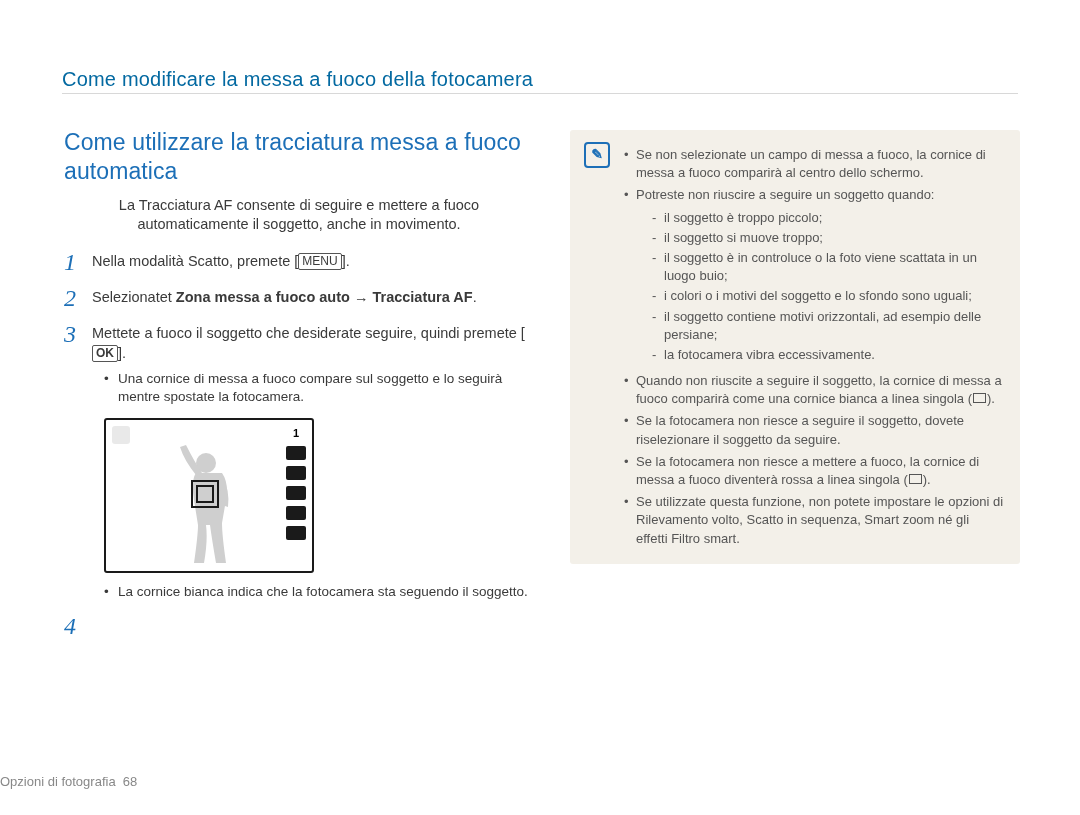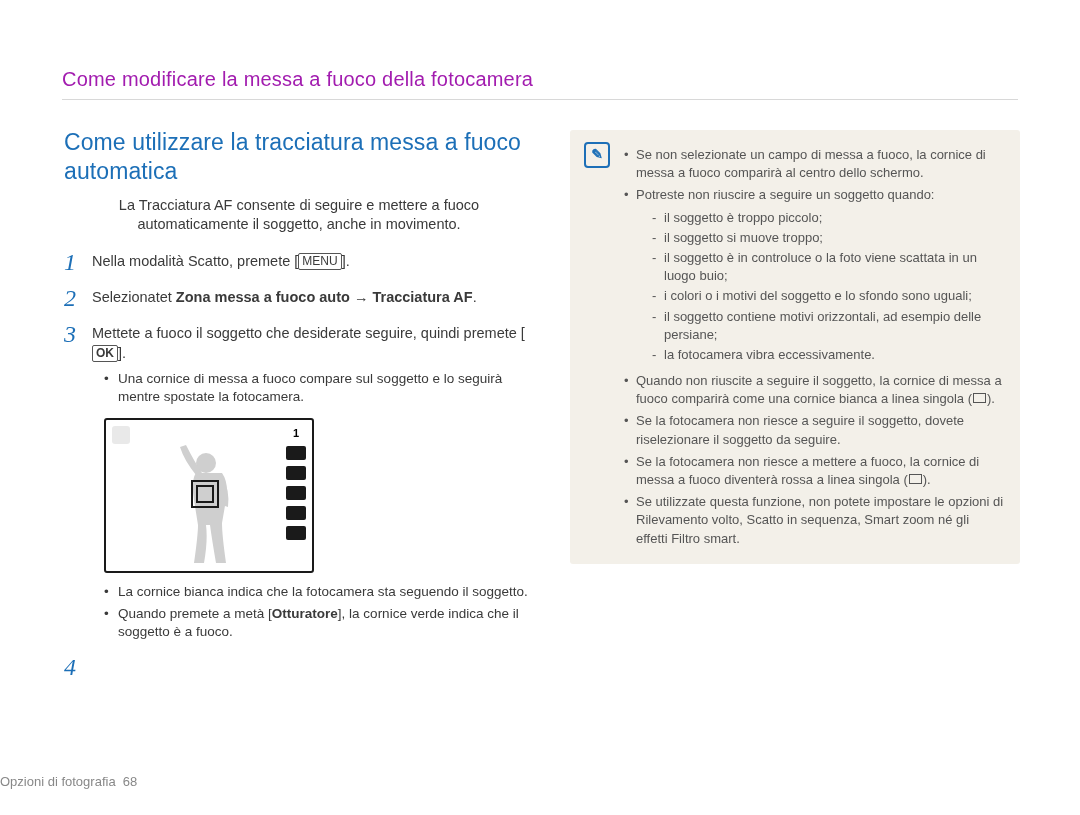--- a/index.html
+++ b/index.html
@@ -18,25 +18,24 @@
     width: 1080px;
     height: 815px;
     position: relative;
     box-sizing: border-box;
   }
   .header {
     position: absolute;
     top: 66px;
     left: 62px;
     right: 62px;
-    color: #a21caf;
+    color: #0369a1;
     font-size: 20px;
     font-weight: 300;
     border-bottom: 1px solid #d8d8d8;
-    padding-bottom: 6px;
     letter-spacing: 0.2px;
   }
   .col-left {
     position: absolute;
     top: 128px;
     left: 64px;
     width: 470px;
   }
   .col-right {
     position: absolute;
@@ -296,23 +295,20 @@
             <path d="M20 30 Q8 15 4 2 L10 0 Q18 16 26 28 Z"></path>
             <path d="M46 30 Q54 45 52 62 L46 60 Q46 45 40 32 Z"></path>
           </g>
         </svg>
       </div>
       <div class="focus-box"></div>
     </div>
 
     <ul class="small-bullets">
       <li>La cornice bianca indica che la fotocamera sta seguendo il soggetto.</li>
-      <li>
-        <span>Quando premete a metà [</span><span class="bold">Otturatore</span><span>], la cornice verde indica che il soggetto è a fuoco.</span>
-      </li>
     </ul>
 
     <div class="step">
       <div class="step-num">4</div>
     </div>
   </div>
 
   <div class="col-right">
     <div class="note-box">
       <div class="note-icon">✎</div>

